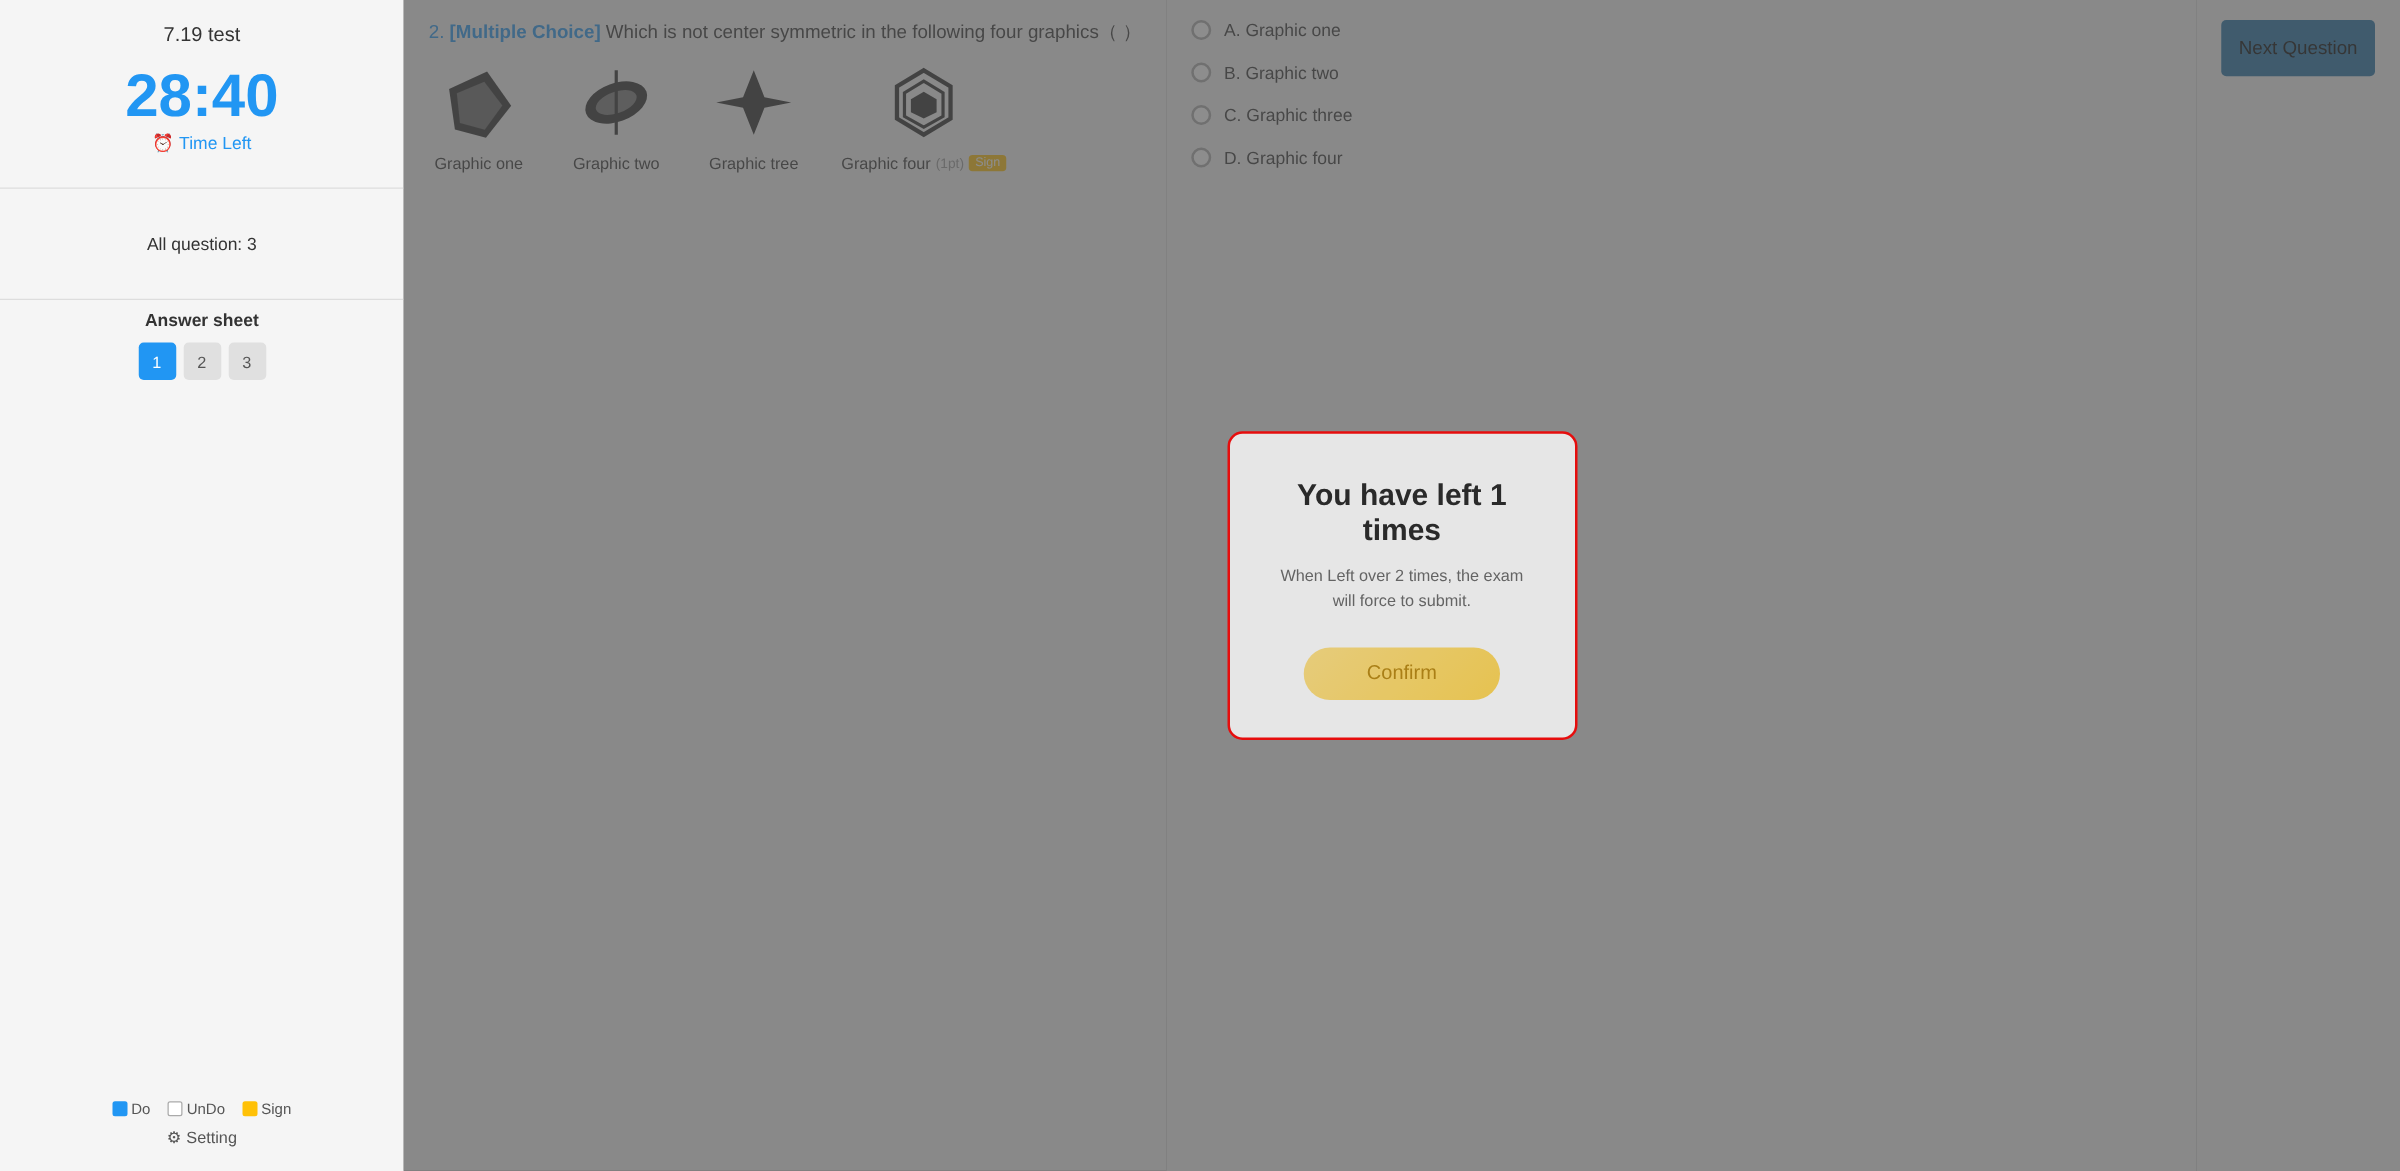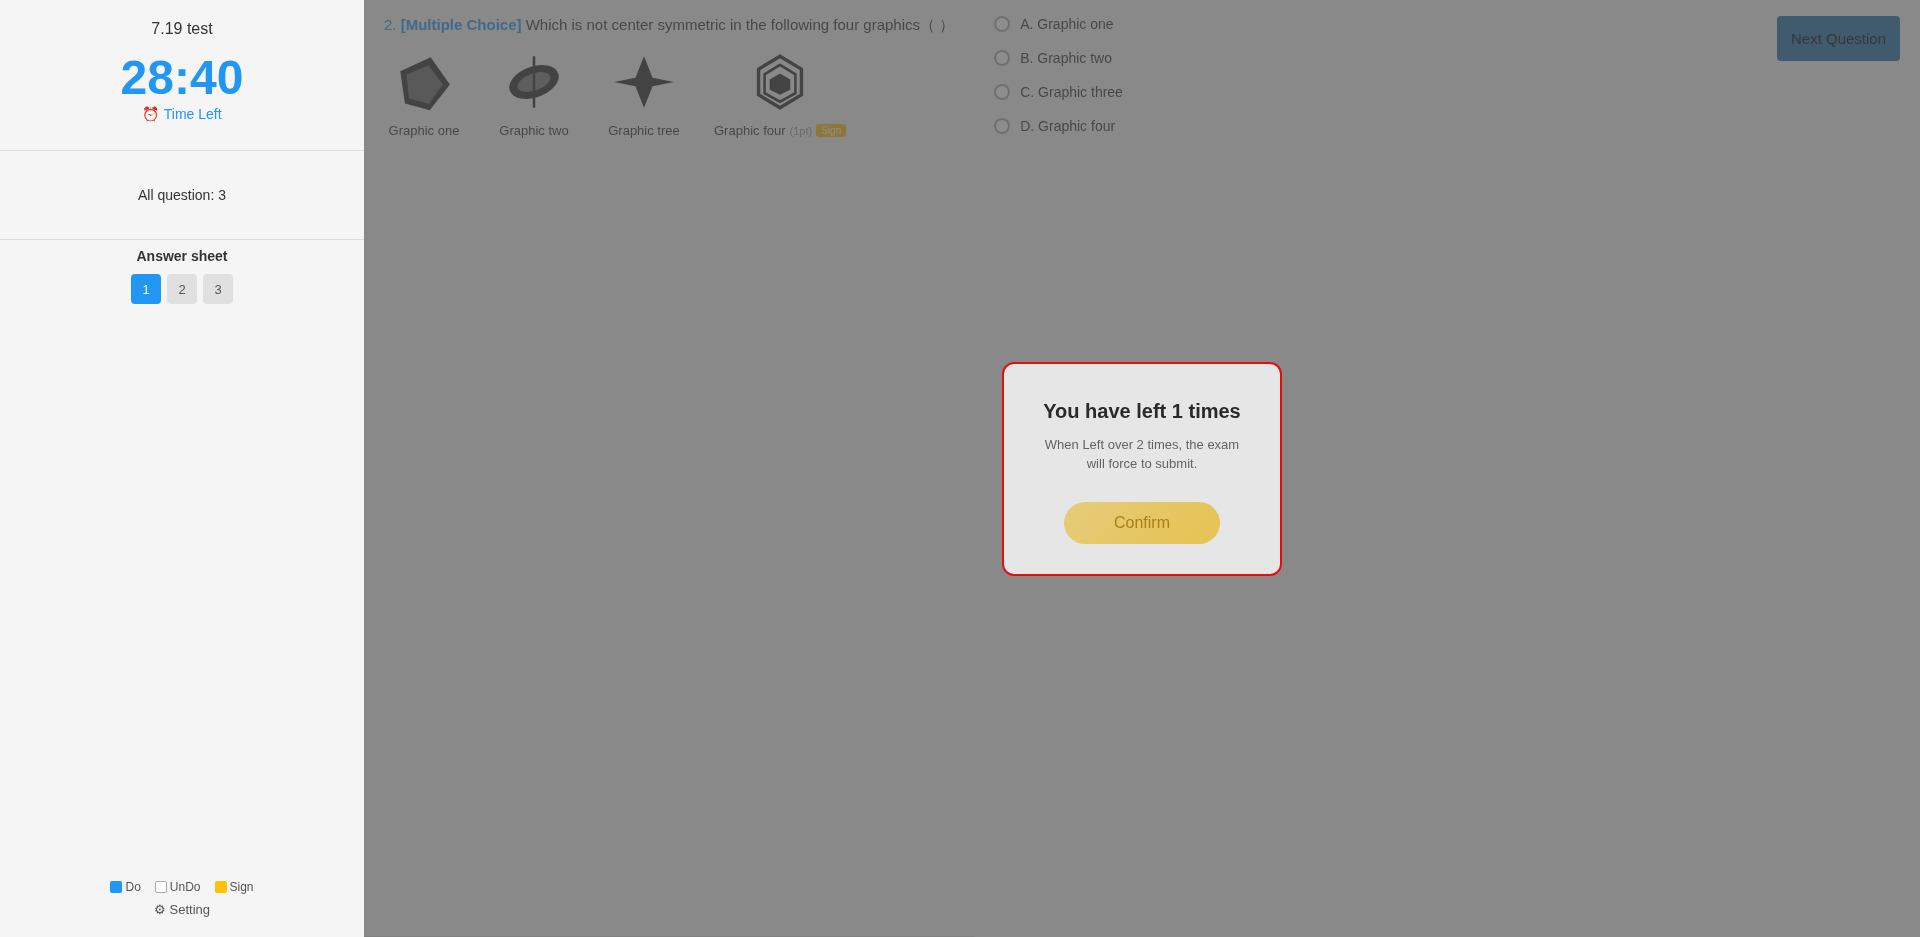--- a/index.html
+++ b/index.html
@@ -15,21 +15,21 @@
     
     .main-container {
       display: flex;
       width: 1920px;
       height: 937px;
       position: relative;
     }
 
     
     .sidebar {
-      width: 364px;
+      width: 323px;
       height: 100%;
       background-color: #f5f5f5;
       display: flex;
       flex-direction: column;
       align-items: center;
       padding-top: 20px;
       flex-shrink: 0;
     }
 
     .test-title {
@@ -335,21 +335,21 @@
       border-radius: 12px;
       border: 2px solid red;
       padding: 36px 30px 30px;
       width: 280px;
       text-align: center;
       position: relative;
       z-index: 20;
     }
 
     .modal-title {
-      font-size: 20px;
+      font-size: 24px;
       font-weight: bold;
       color: #222;
       margin-bottom: 12px;
     }
 
     .modal-desc {
       font-size: 13px;
       color: #666;
       margin-bottom: 28px;
       line-height: 1.5;

